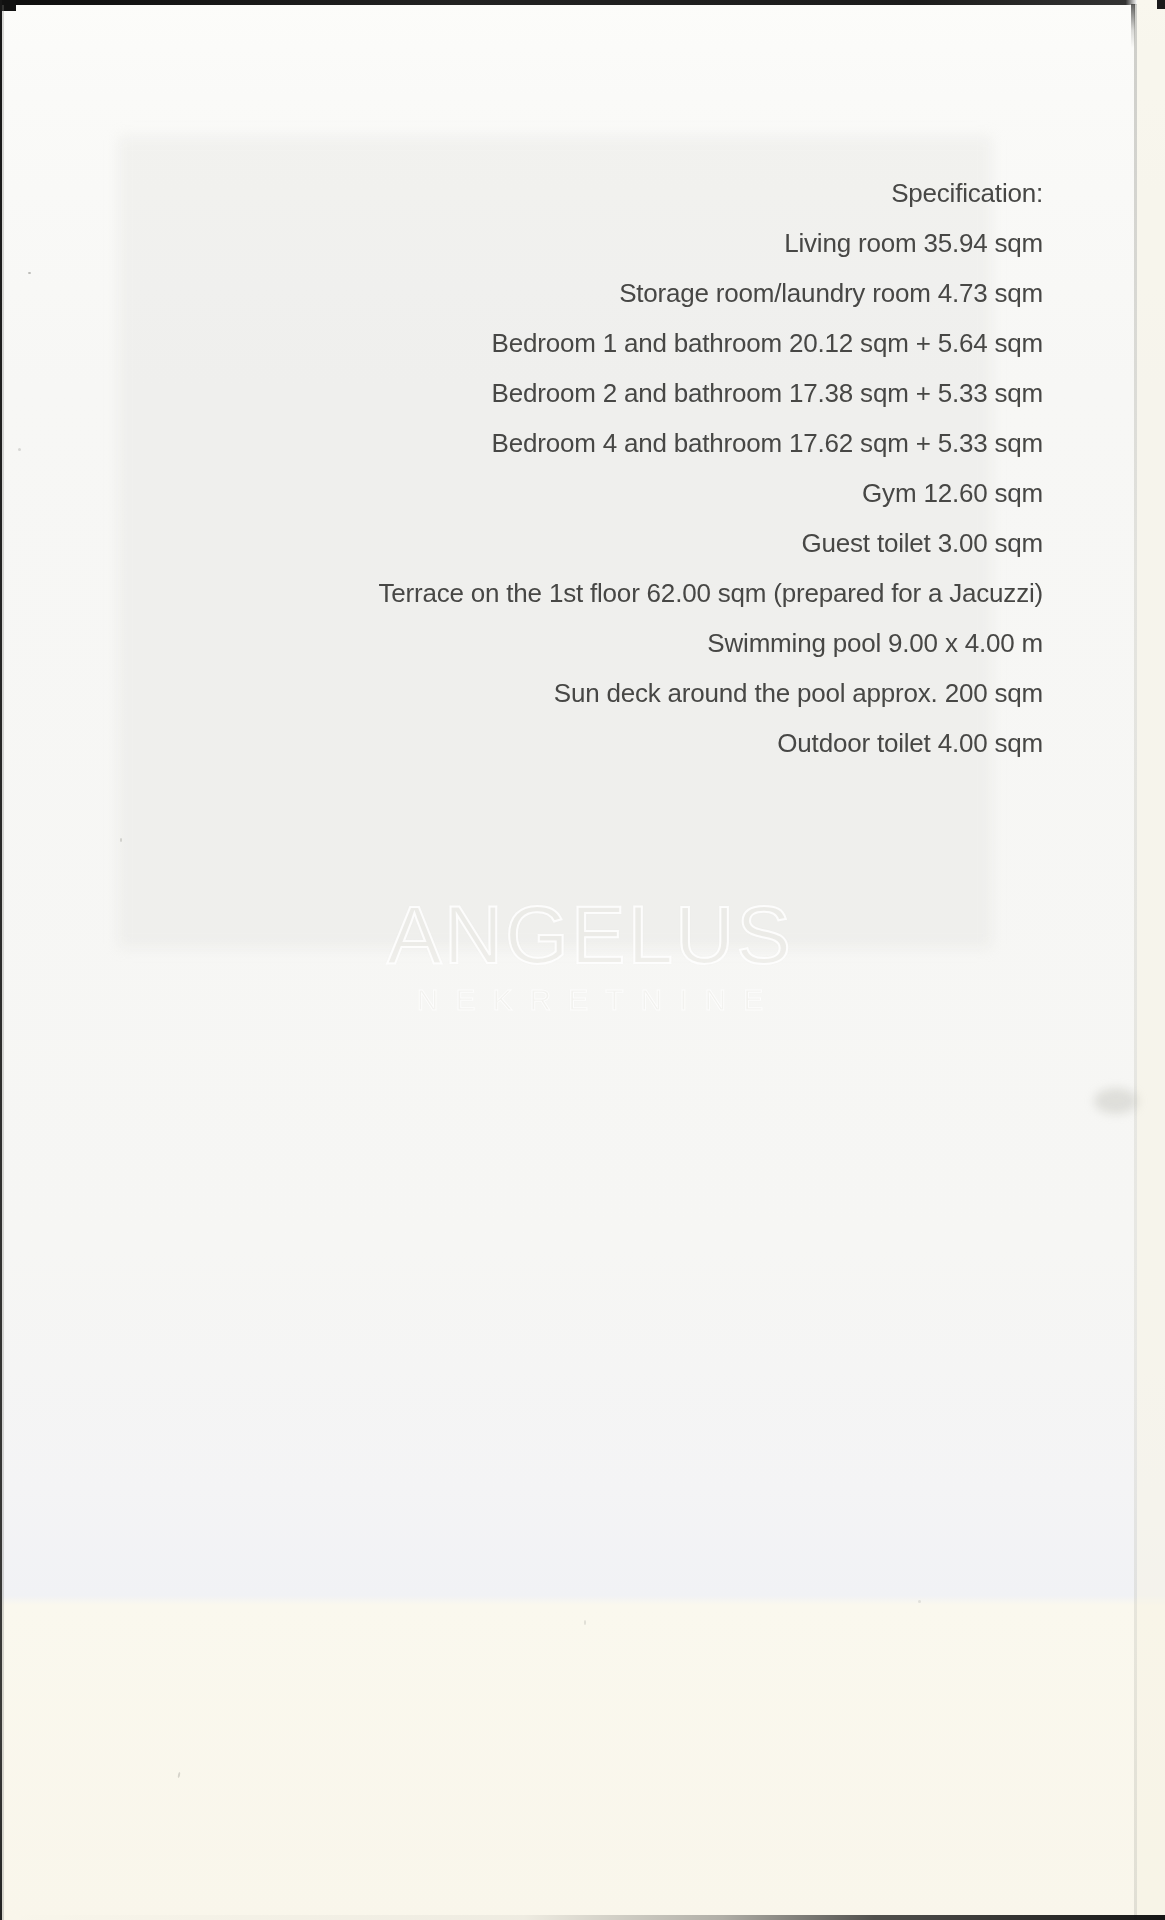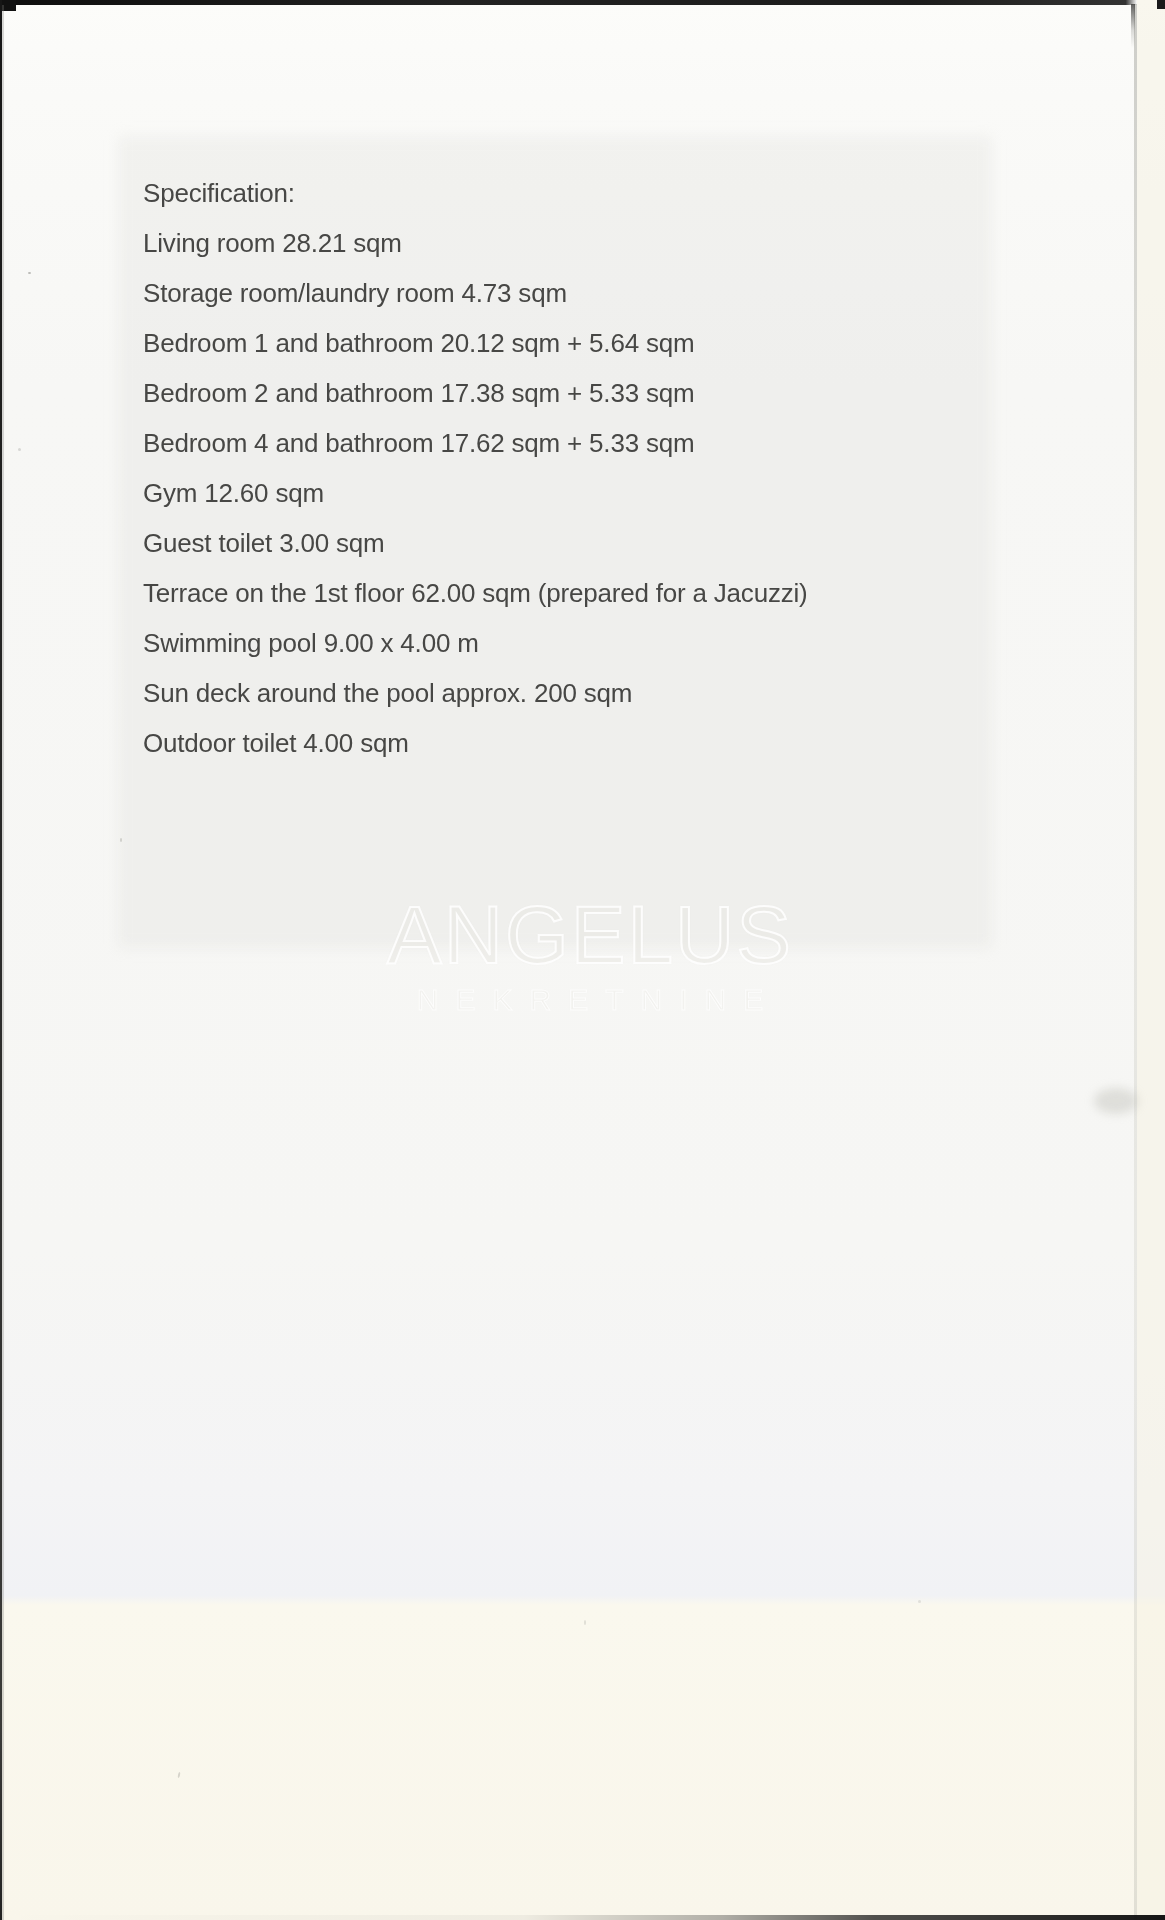--- a/index.html
+++ b/index.html
@@ -93,20 +93,21 @@
     border-radius: 4px;
   }
 
   
   .content {
     position: absolute; left: 143px; top: 168px;
     width: 900px;
     color: #474745;
     font-size: 26px;
     letter-spacing: -0.2px;
+    text-align: right;
   }
   .line {
     height: 50px;
     line-height: 50px;
     white-space: nowrap;
   }
 
   
   .watermark {
     position: absolute; left: 295px; top: 894px;
@@ -159,21 +160,21 @@
 <div class="page">
 
   <div class="text-panel"></div>
   <div class="right-strip"></div>
   <div class="fold-line"></div>
 
   <div class="content">
     <div class="line heading">Specification:</div>
     <div>
 
-    <div class="line">Living room 28.21 sqm</div>
+    <div class="line">Living room 35.94 sqm</div>
         <div class="line">Storage room/laundry room 4.73 sqm</div>
         <div class="line">Bedroom 1 and bathroom 20.12 sqm + 5.64 sqm</div>
         <div class="line">Bedroom 2 and bathroom 17.38 sqm + 5.33 sqm</div>
         <div class="line">Bedroom 4 and bathroom 17.62 sqm + 5.33 sqm</div>
         <div class="line">Gym 12.60 sqm</div>
         <div class="line">Guest toilet 3.00 sqm</div>
         <div class="line">Terrace on the 1st floor 62.00 sqm (prepared for a Jacuzzi)</div>
         <div class="line">Swimming pool 9.00 x 4.00 m</div>
         <div class="line">Sun deck around the pool approx. 200 sqm</div>
         <div class="line">Outdoor toilet 4.00 sqm</div>

